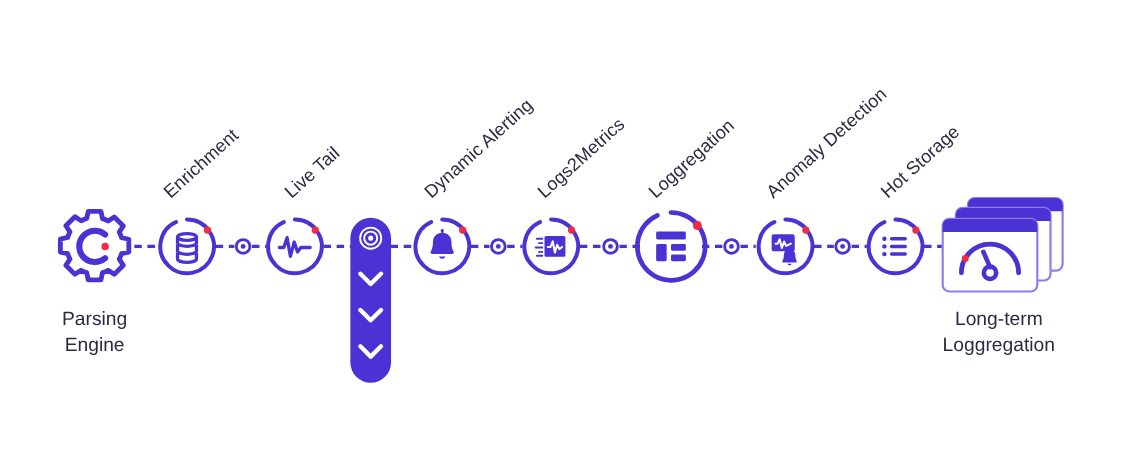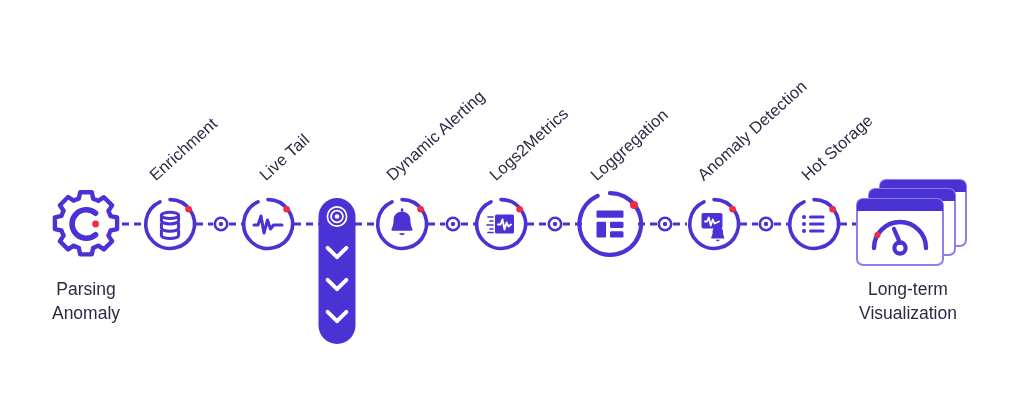--- a/index.html
+++ b/index.html
@@ -109,21 +109,21 @@
   <div class="dash" style="left:840px;top:224px;width:22px;"></div>
 
   <div class="node big" style="left:86px;top:224px;">
     <svg viewBox="0 0 72 72">
       <path d="M30.2 4.2h11.6l1.4 6.6a25.6 25.6 0 0 1 5.1 2.1l5.6-3.7 8.2 8.2-3.7 5.6c.9 1.6 1.6 3.3 2.1 5.1l6.6 1.4v11.6l-6.6 1.4a25.6 25.6 0 0 1-2.1 5.1l3.7 5.6-8.2 8.2-5.6-3.7c-1.6.9-3.3 1.6-5.1 2.1l-1.4 6.6H30.2l-1.4-6.6a25.6 25.6 0 0 1-5.1-2.1l-5.6 3.7-8.2-8.2 3.7-5.6a25.6 25.6 0 0 1-2.1-5.1l-6.6-1.4V29.3l6.6-1.4c.5-1.8 1.2-3.5 2.1-5.1l-3.7-5.6 8.2-8.2 5.6 3.7c1.6-.9 3.3-1.6 5.1-2.1z" fill="none" stroke="#4b32d4" stroke-width="4.4" stroke-linejoin="round"></path>
       <path d="M45.5 25.2a14.2 14.2 0 1 0 0 21.6" fill="none" stroke="#4b32d4" stroke-width="5.6" stroke-linecap="round"></path>
       <circle cx="45.6" cy="36" r="3.4" fill="#f02b43"></circle>
     </svg>
   </div>
   <div class="end-label" style="left:86px;top:278px;">Parsing
-Anomaly</div>
+Engine</div>
 
   <div class="node" style="left:170px;top:224px;">
     <svg viewBox="0 0 56 56">
       <path d="M28 3.6a24.4 24.4 0 1 1-10 2.2" fill="none" stroke="#4b32d4" stroke-width="3.6" stroke-linecap="round"></path>
       <g transform="translate(28 28)">
         <ellipse cx="0" cy="-8.6" rx="8.6" ry="3.1" fill="none" stroke="#4b32d4" stroke-width="3"></ellipse>
         <path d="M-8.6 -8.6v5.4c0 1.7 3.85 3.1 8.6 3.1s8.6-1.4 8.6-3.1v-5.4" fill="none" stroke="#4b32d4" stroke-width="3"></path>
         <path d="M-8.6 -1.3v5.4C-8.6 5.8-4.75 7.2 0 7.2s8.6-1.4 8.6-3.1v-5.4" fill="none" stroke="#4b32d4" stroke-width="3"></path>
         <path d="M-8.6 6v5.4c0 1.7 3.85 3.1 8.6 3.1s8.6-1.4 8.6-3.1V6" fill="none" stroke="#4b32d4" stroke-width="3"></path>
       </g>
@@ -257,21 +257,21 @@
         <rect x="4" y="24" width="86" height="66" rx="6" fill="#ffffff" stroke="#8f7df0" stroke-width="2"></rect>
         <path d="M10 24h74a6 6 0 0 1 6 6v6H4v-6a6 6 0 0 1 6-6z" fill="#4b32d4"></path>
         <path d="M21 73a26 26 0 0 1 52 0" fill="none" stroke="#4b32d4" stroke-width="4.4" stroke-linecap="round"></path>
         <circle cx="47" cy="73" r="5.6" fill="none" stroke="#4b32d4" stroke-width="4.2"></circle>
         <line x1="47" y1="67.8" x2="41" y2="54" stroke="#4b32d4" stroke-width="4.2" stroke-linecap="round"></line>
         <circle cx="24.5" cy="60" r="3.1" fill="#f02b43"></circle>
       </g>
     </svg>
   </div>
   <div class="end-label" style="left:908px;top:278px;">Long-term
-Visualization</div>
+Loggregation</div>
 
   <div class="connector" style="left:221px;top:224px;">
     <svg viewBox="0 0 18 18">
         <circle cx="9" cy="9" r="6.2" fill="none" stroke="#4b32d4" stroke-width="2.6"></circle>
         <circle cx="9" cy="9" r="2.2" fill="#4b32d4"></circle>
       </svg>
   </div>
   <div class="connector" style="left:453px;top:224px;">
     <svg viewBox="0 0 18 18">
         <circle cx="9" cy="9" r="6.2" fill="none" stroke="#4b32d4" stroke-width="2.6"></circle>

